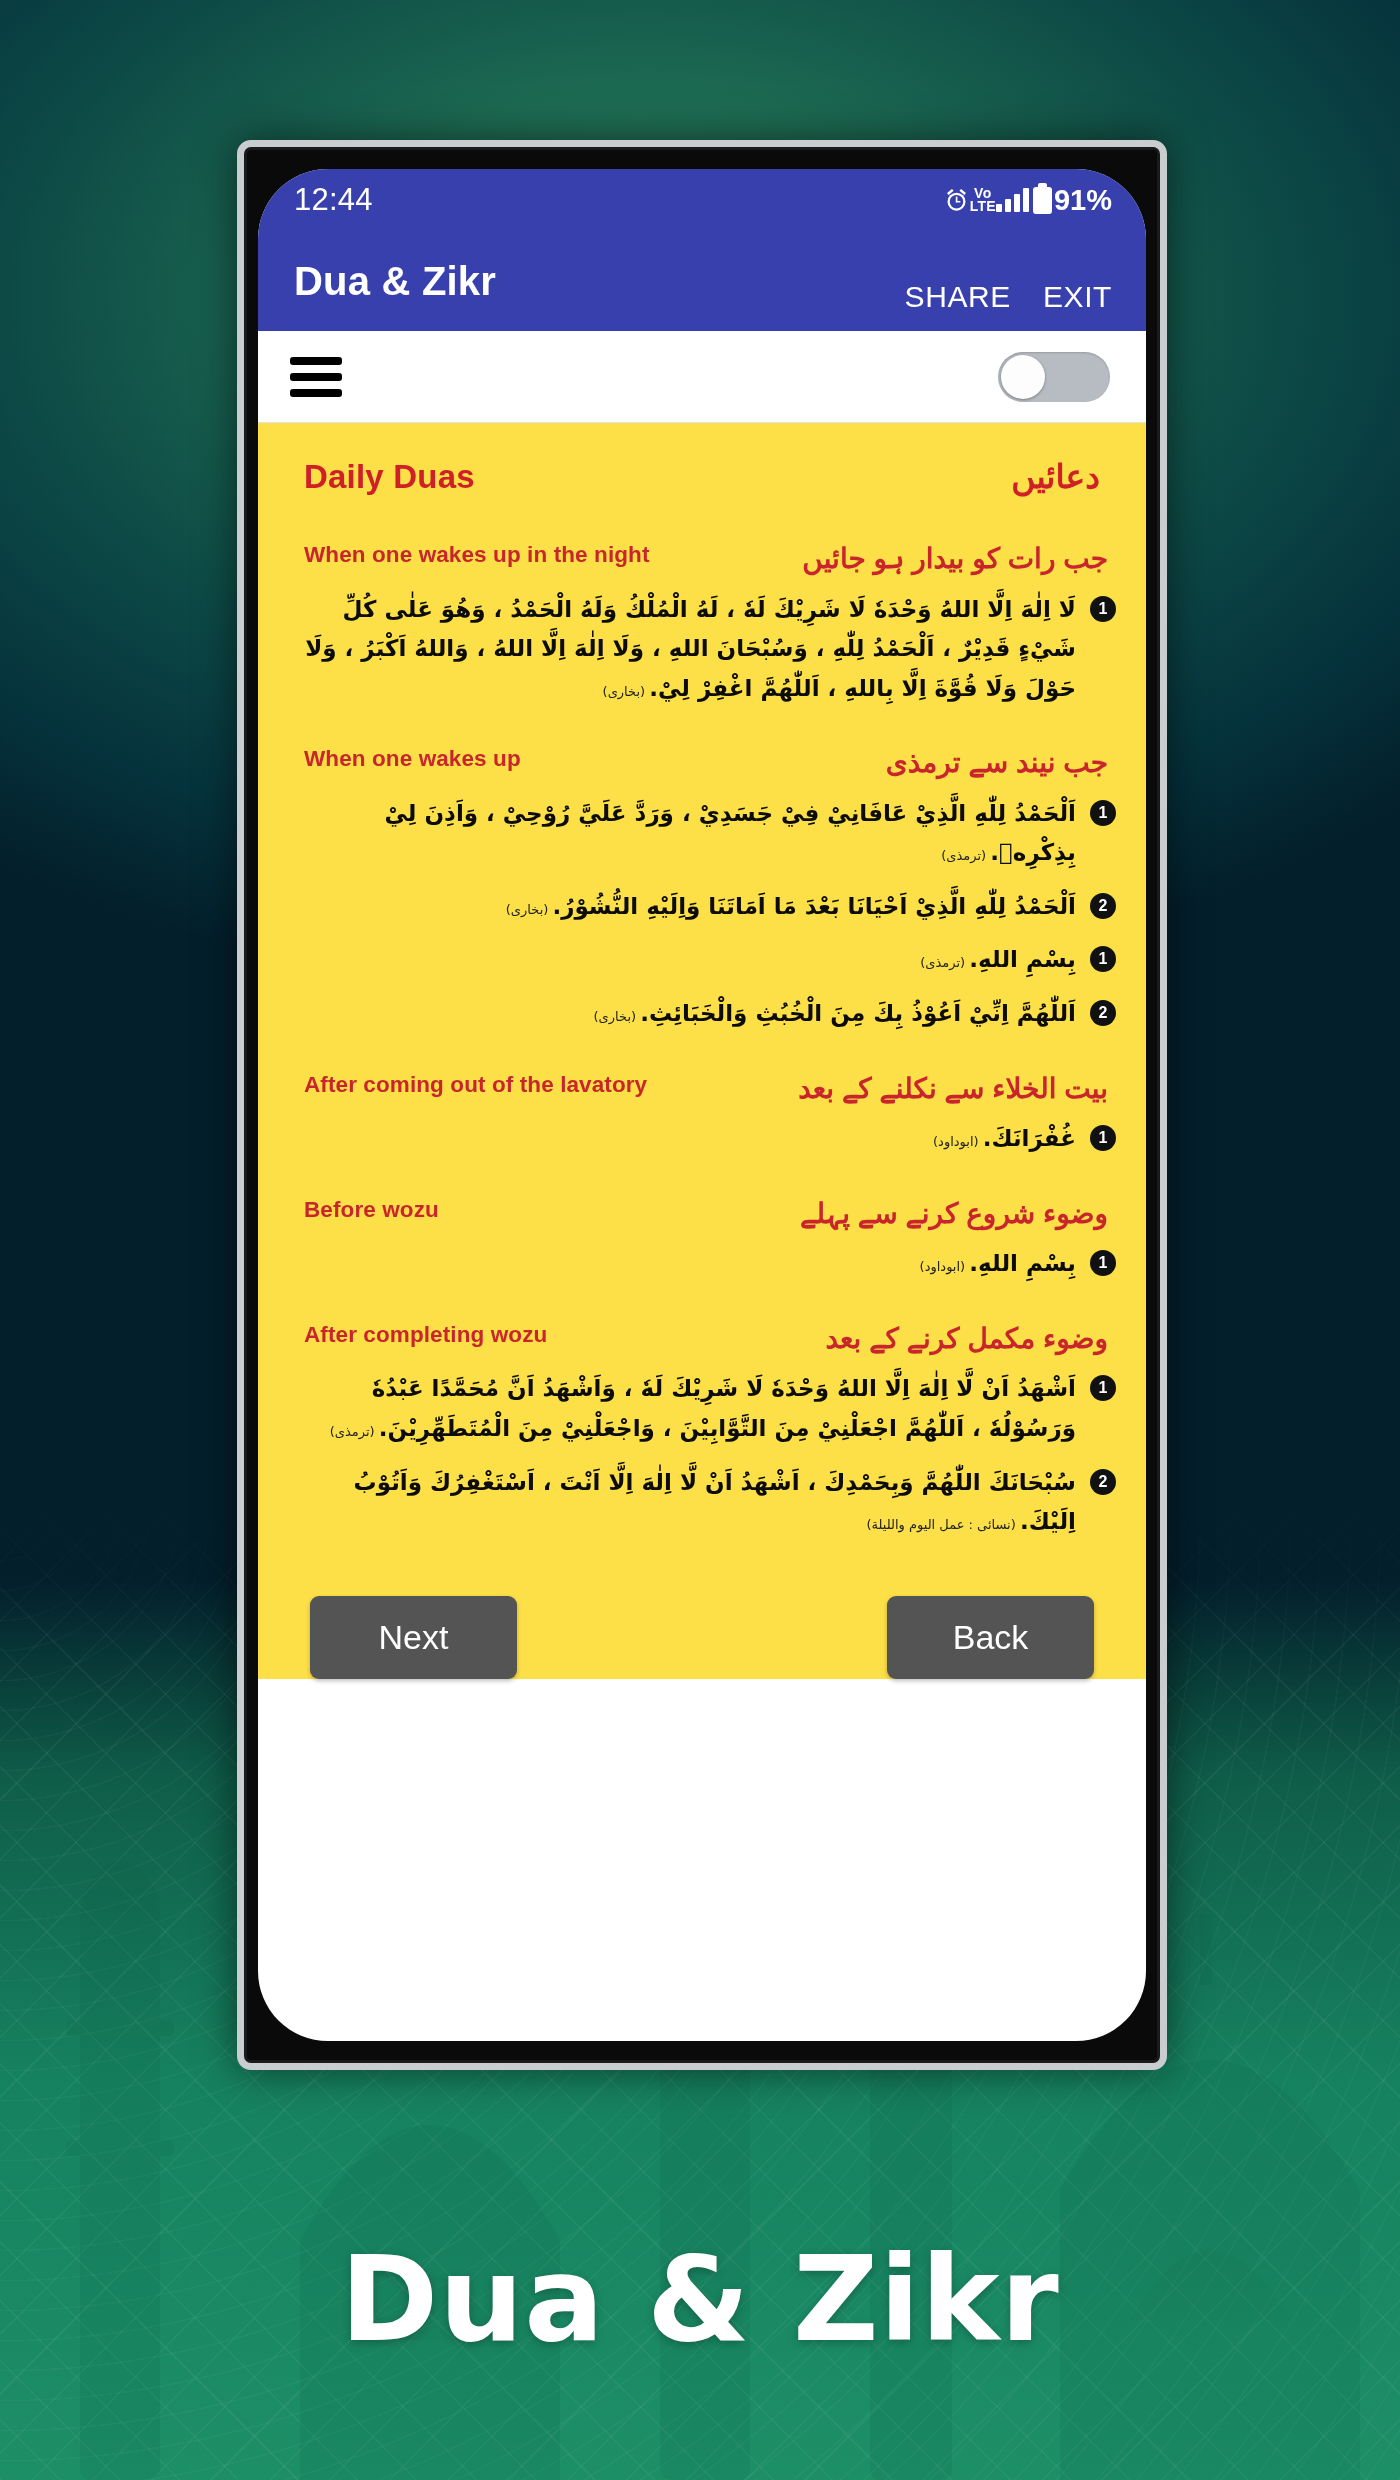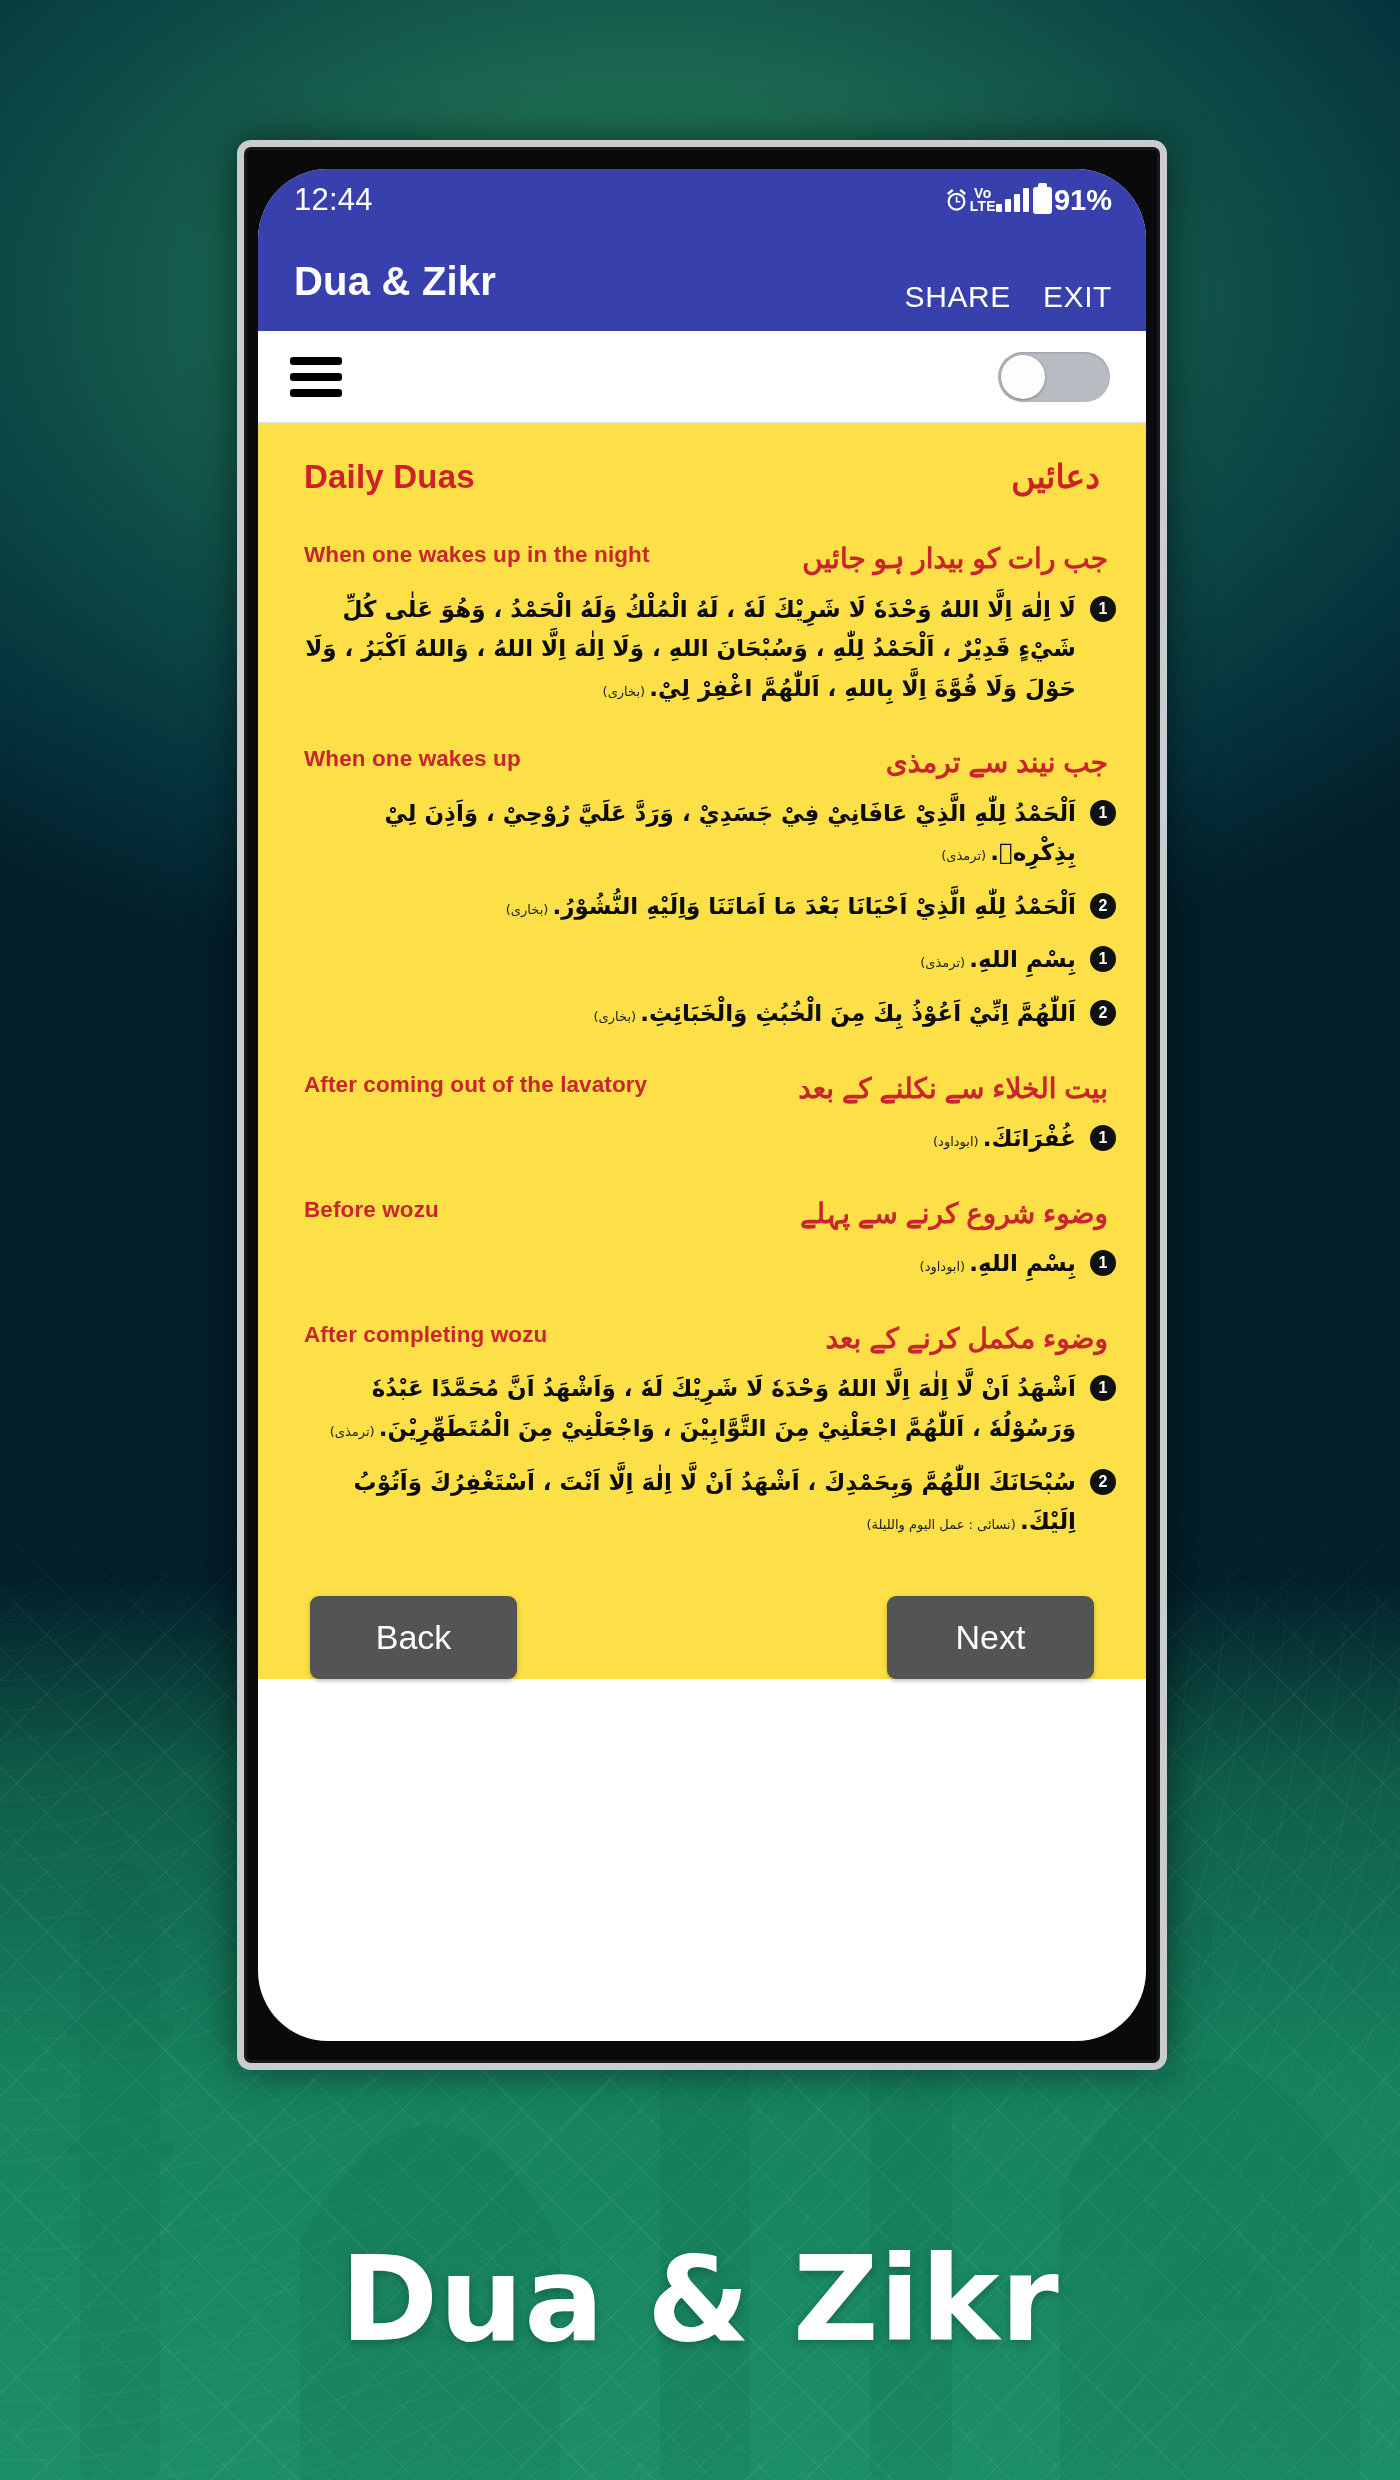--- a/index.html
+++ b/index.html
@@ -342,22 +342,22 @@
                 <div class="ar"><span>اَشْهَدُ اَنْ لَّا اِلٰهَ اِلَّا اللهُ وَحْدَهٗ لَا شَرِيْكَ لَهٗ ، وَاَشْهَدُ اَنَّ مُحَمَّدًا عَبْدُهٗ وَرَسُوْلُهٗ ، اَللّٰهُمَّ اجْعَلْنِيْ مِنَ التَّوَّابِيْنَ ، وَاجْعَلْنِيْ مِنَ الْمُتَطَهِّرِيْنَ.</span><span class="ref"> (ترمذی)</span></div>
               </div>
               <div class="dua">
                 <div class="bullet">2</div>
                 <div class="ar"><span>سُبْحَانَكَ اللّٰهُمَّ وَبِحَمْدِكَ ، اَشْهَدُ اَنْ لَّا اِلٰهَ اِلَّا اَنْتَ ، اَسْتَغْفِرُكَ وَاَتُوْبُ اِلَيْكَ.</span><span class="ref"> (نسائی : عمل اليوم والليلة)</span></div>
               </div>
             </div>
           </div>
 
         <div id="navbtns">
+          <button class="navbtn">Next</button>
           <button class="navbtn">Back</button>
-          <button class="navbtn">Next</button>
         </div>
 
       </div>
 
     </div>
   </div>
 
   <div id="brand">Dua &amp; Zikr</div>
 
 </div>

